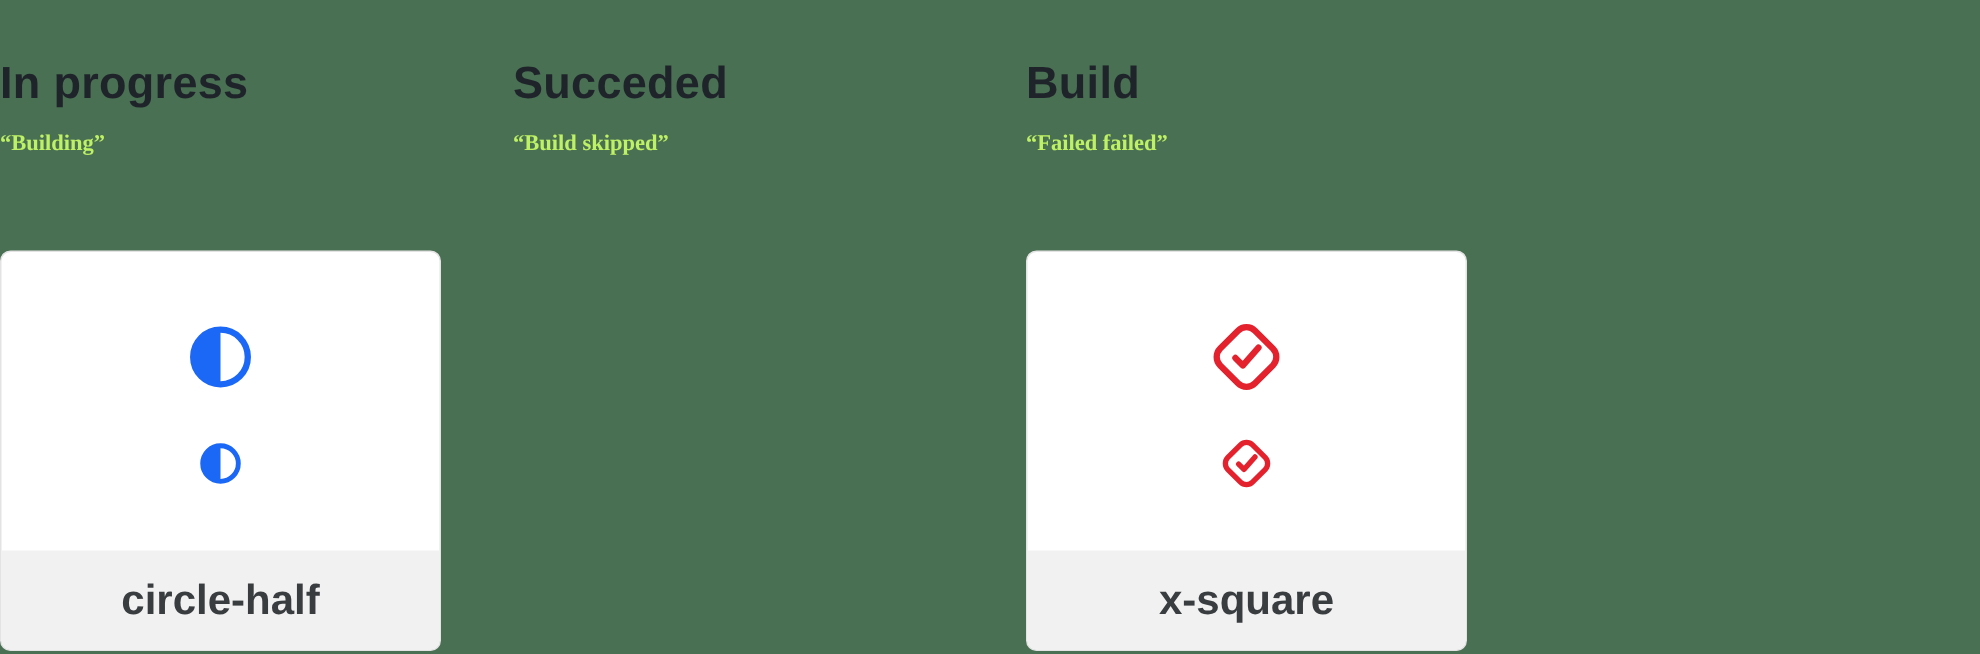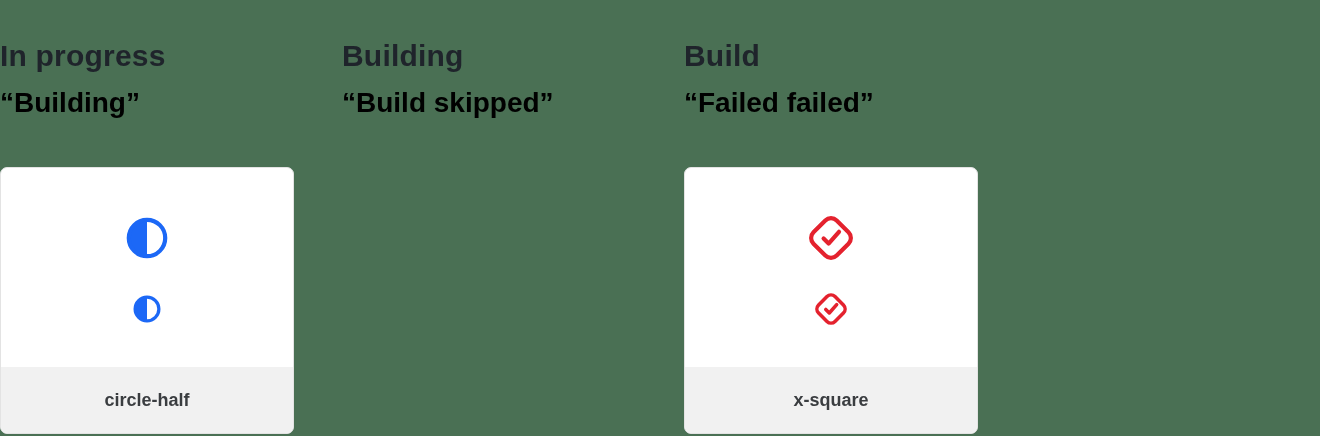--- a/index.html
+++ b/index.html
@@ -17,23 +17,24 @@
   }
   .col { position: relative; height: 436px; }
   .col-title {
     margin: 0; padding-top: 39px;
     font-size: 30px; line-height: 1.1;
     font-weight: bold; letter-spacing: .2px;
     color: #1f242b;
   }
   .col-subtitle {
     margin: 0; padding-top: 16px;
-    font-size: 28px; line-height: 1.1;
+    font-size: 15px; line-height: 1.1;
     font-weight: bold;
-    color: #000000;
+    color: #bef264;
+    font-family: Liberation Serif, serif;
   }
   .card {
     position: absolute; left: 0; top: 167px;
     width: 294px; height: 267px;
     box-sizing: border-box;
     background: #ffffff;
     border: 1px solid #e3e3e3;
     border-radius: 7px;
     overflow: hidden;
     display: flex; flex-direction: column;
@@ -44,21 +45,21 @@
     align-items: center;
     padding-top: 47px;
     row-gap: 32px;
   }
   .slot-lg { height: 46px; width: 48px; display: flex; align-items: center; justify-content: center; }
   .slot-sm { height: 32px; width: 36px; display: flex; align-items: center; justify-content: center; }
   .card-footer {
     height: 66px; flex: 0 0 66px;
     background: #f1f1f1;
     display: flex; align-items: center; justify-content: center;
-    font-size: 18px; font-weight: bold;
+    font-size: 28px; font-weight: bold;
     color: #3a3d40;
   }
   svg { display: block; }
   
   .col-building   .ic-lg { width: 46px; height: 46px; }
   .col-building   .ic-sm { width: 30px; height: 30px; }
   .col-succeded   .ic-lg { width: 38px; height: 38px; }
   .col-succeded   .ic-sm { width: 27px; height: 27px; }
   .col-failed     .ic-lg { width: 48px; height: 48px; }
   .col-failed     .ic-sm { width: 34px; height: 34px; }
@@ -86,21 +87,21 @@
             <path d="M12 2.5 A9.5 9.5 0 0 0 12 21.5 Z" fill="#1c68f6"></path>
             <circle cx="12" cy="12" r="9.5" stroke="#1c68f6" stroke-width="2.6"></circle>
           </svg>
         </div>
       </div>
       <div class="card-footer">circle-half</div>
     </div>
   </div>
 
   <div class="col col-succeded">
-    <h2 class="col-title">Building</h2>
+    <h2 class="col-title">Succeded</h2>
     <p class="col-subtitle">“Build skipped”</p>
   </div>
 
   <div class="col col-failed">
     <h2 class="col-title">Build</h2>
     <p class="col-subtitle">“Failed failed”</p>
     <div class="card">
       <div class="icon-area">
         <div class="slot-lg">
           <svg class="ic-lg" viewBox="0 0 24 24" fill="none">

